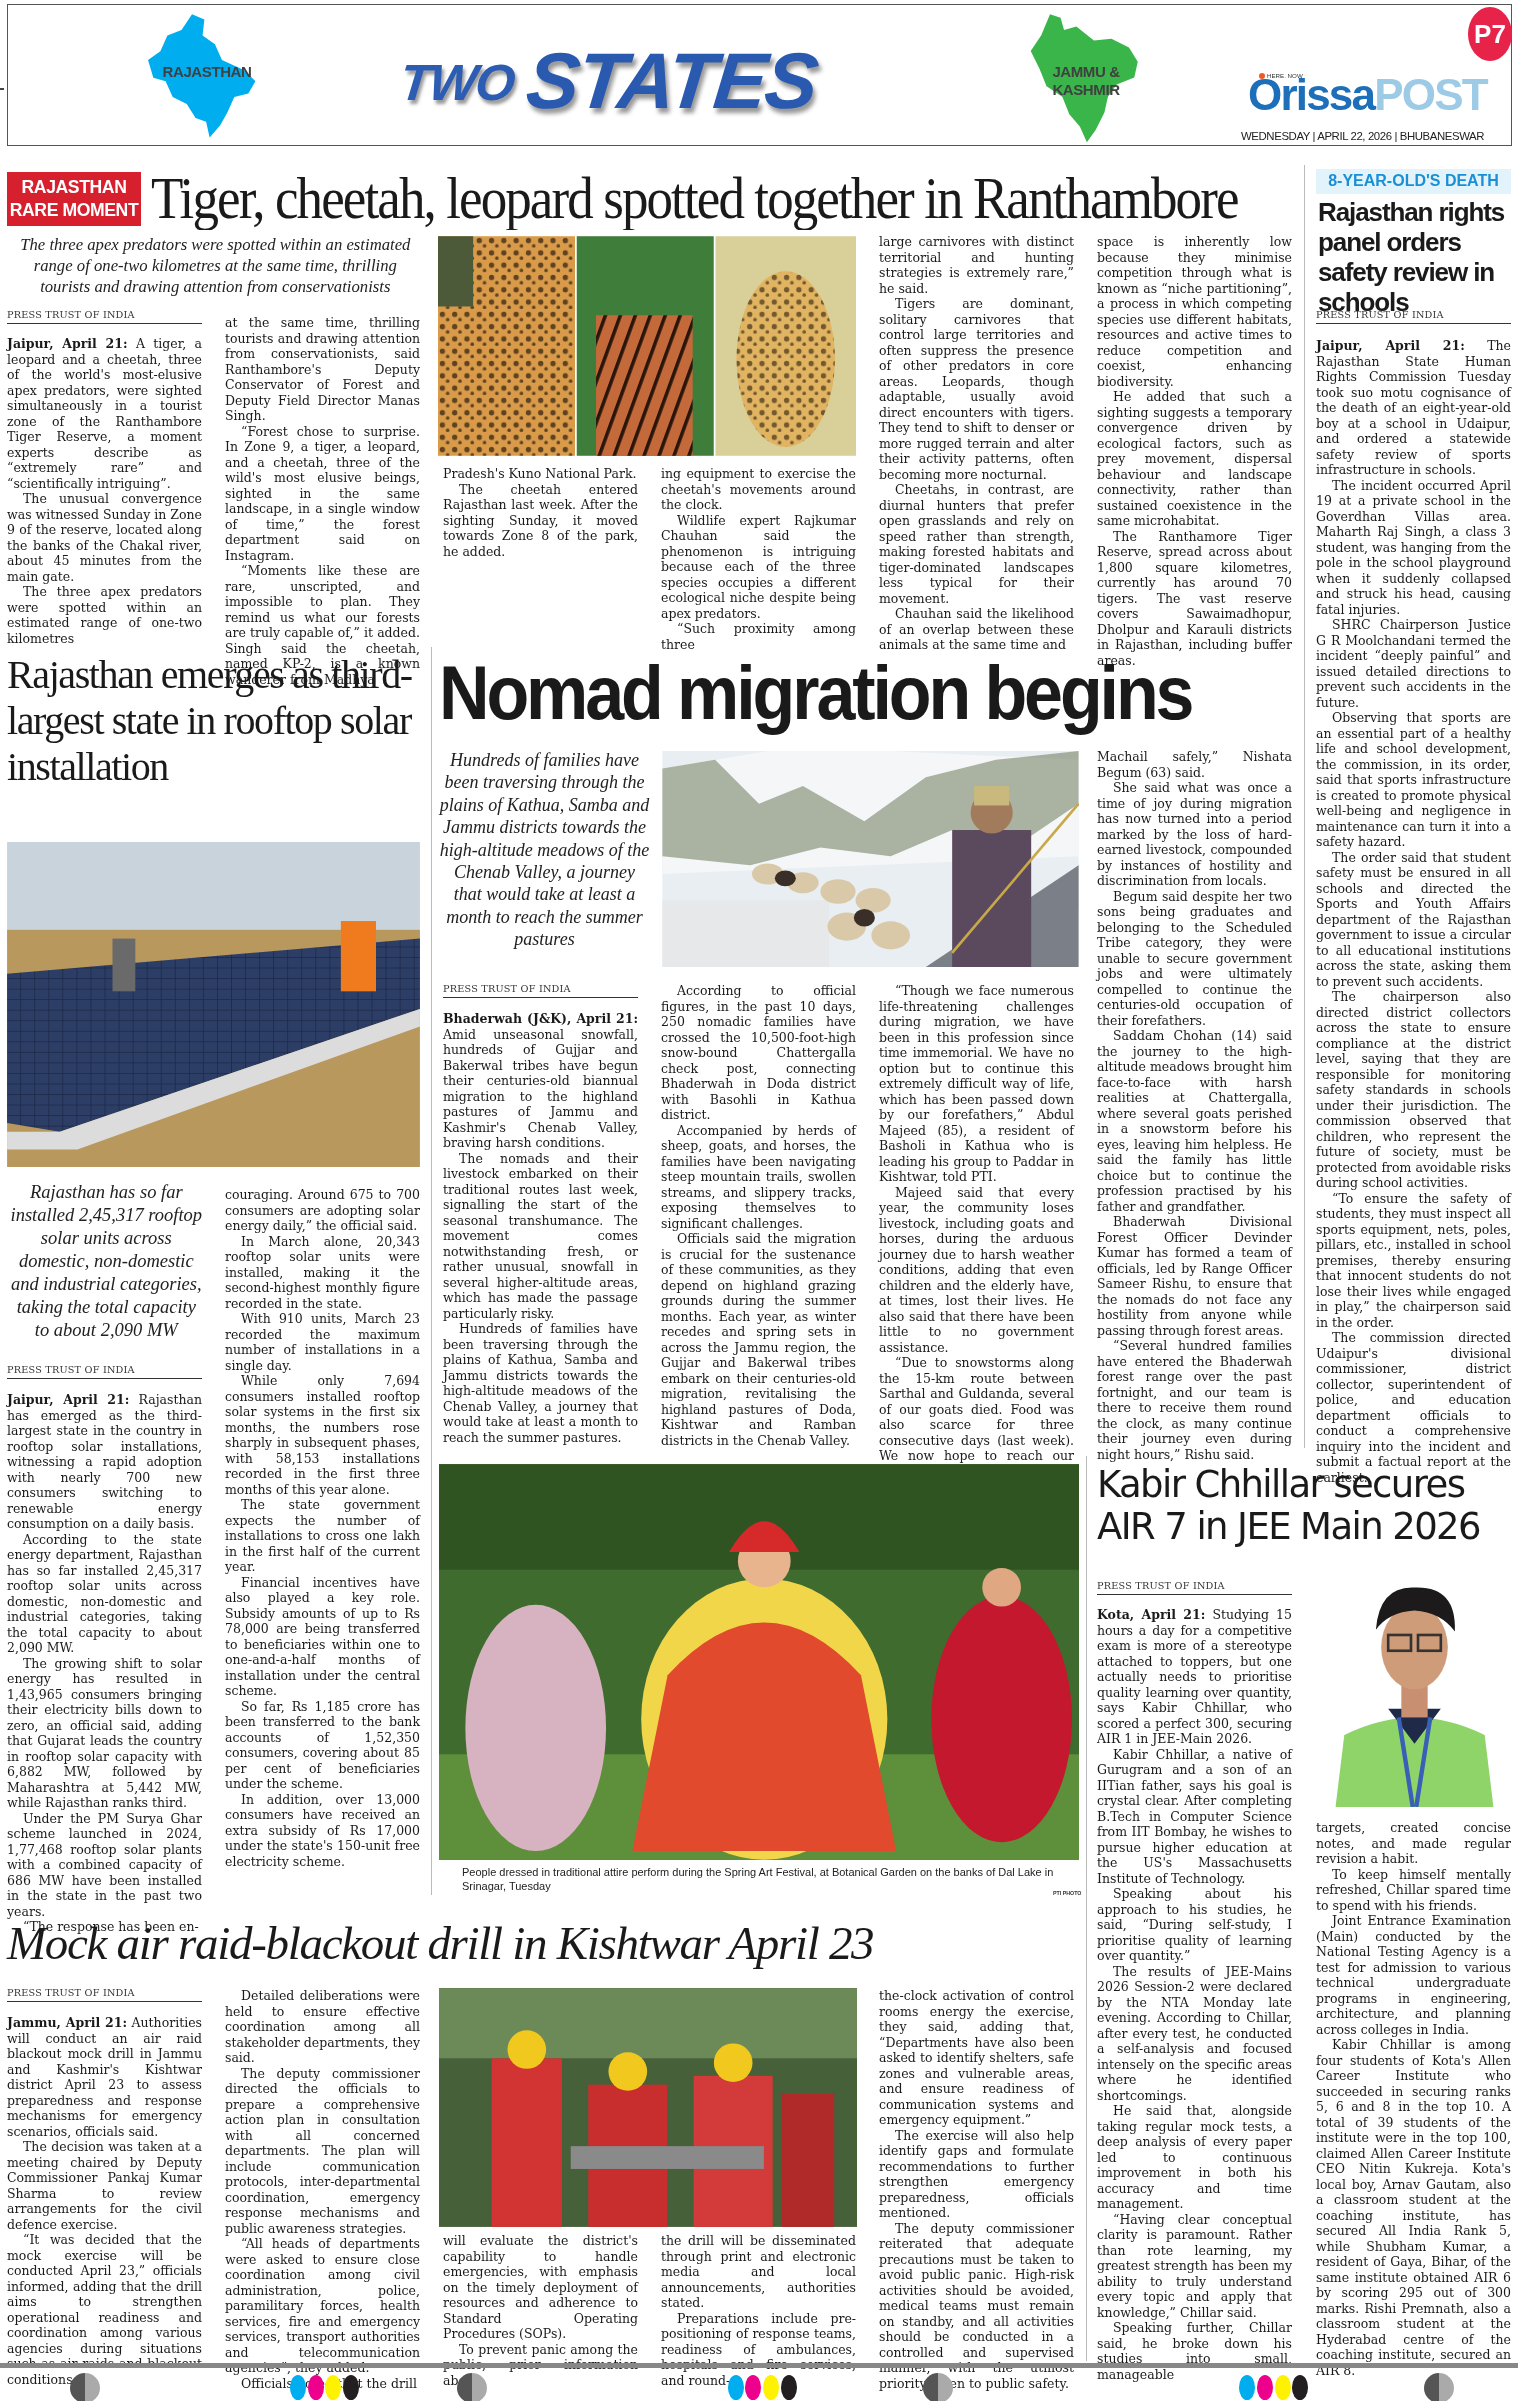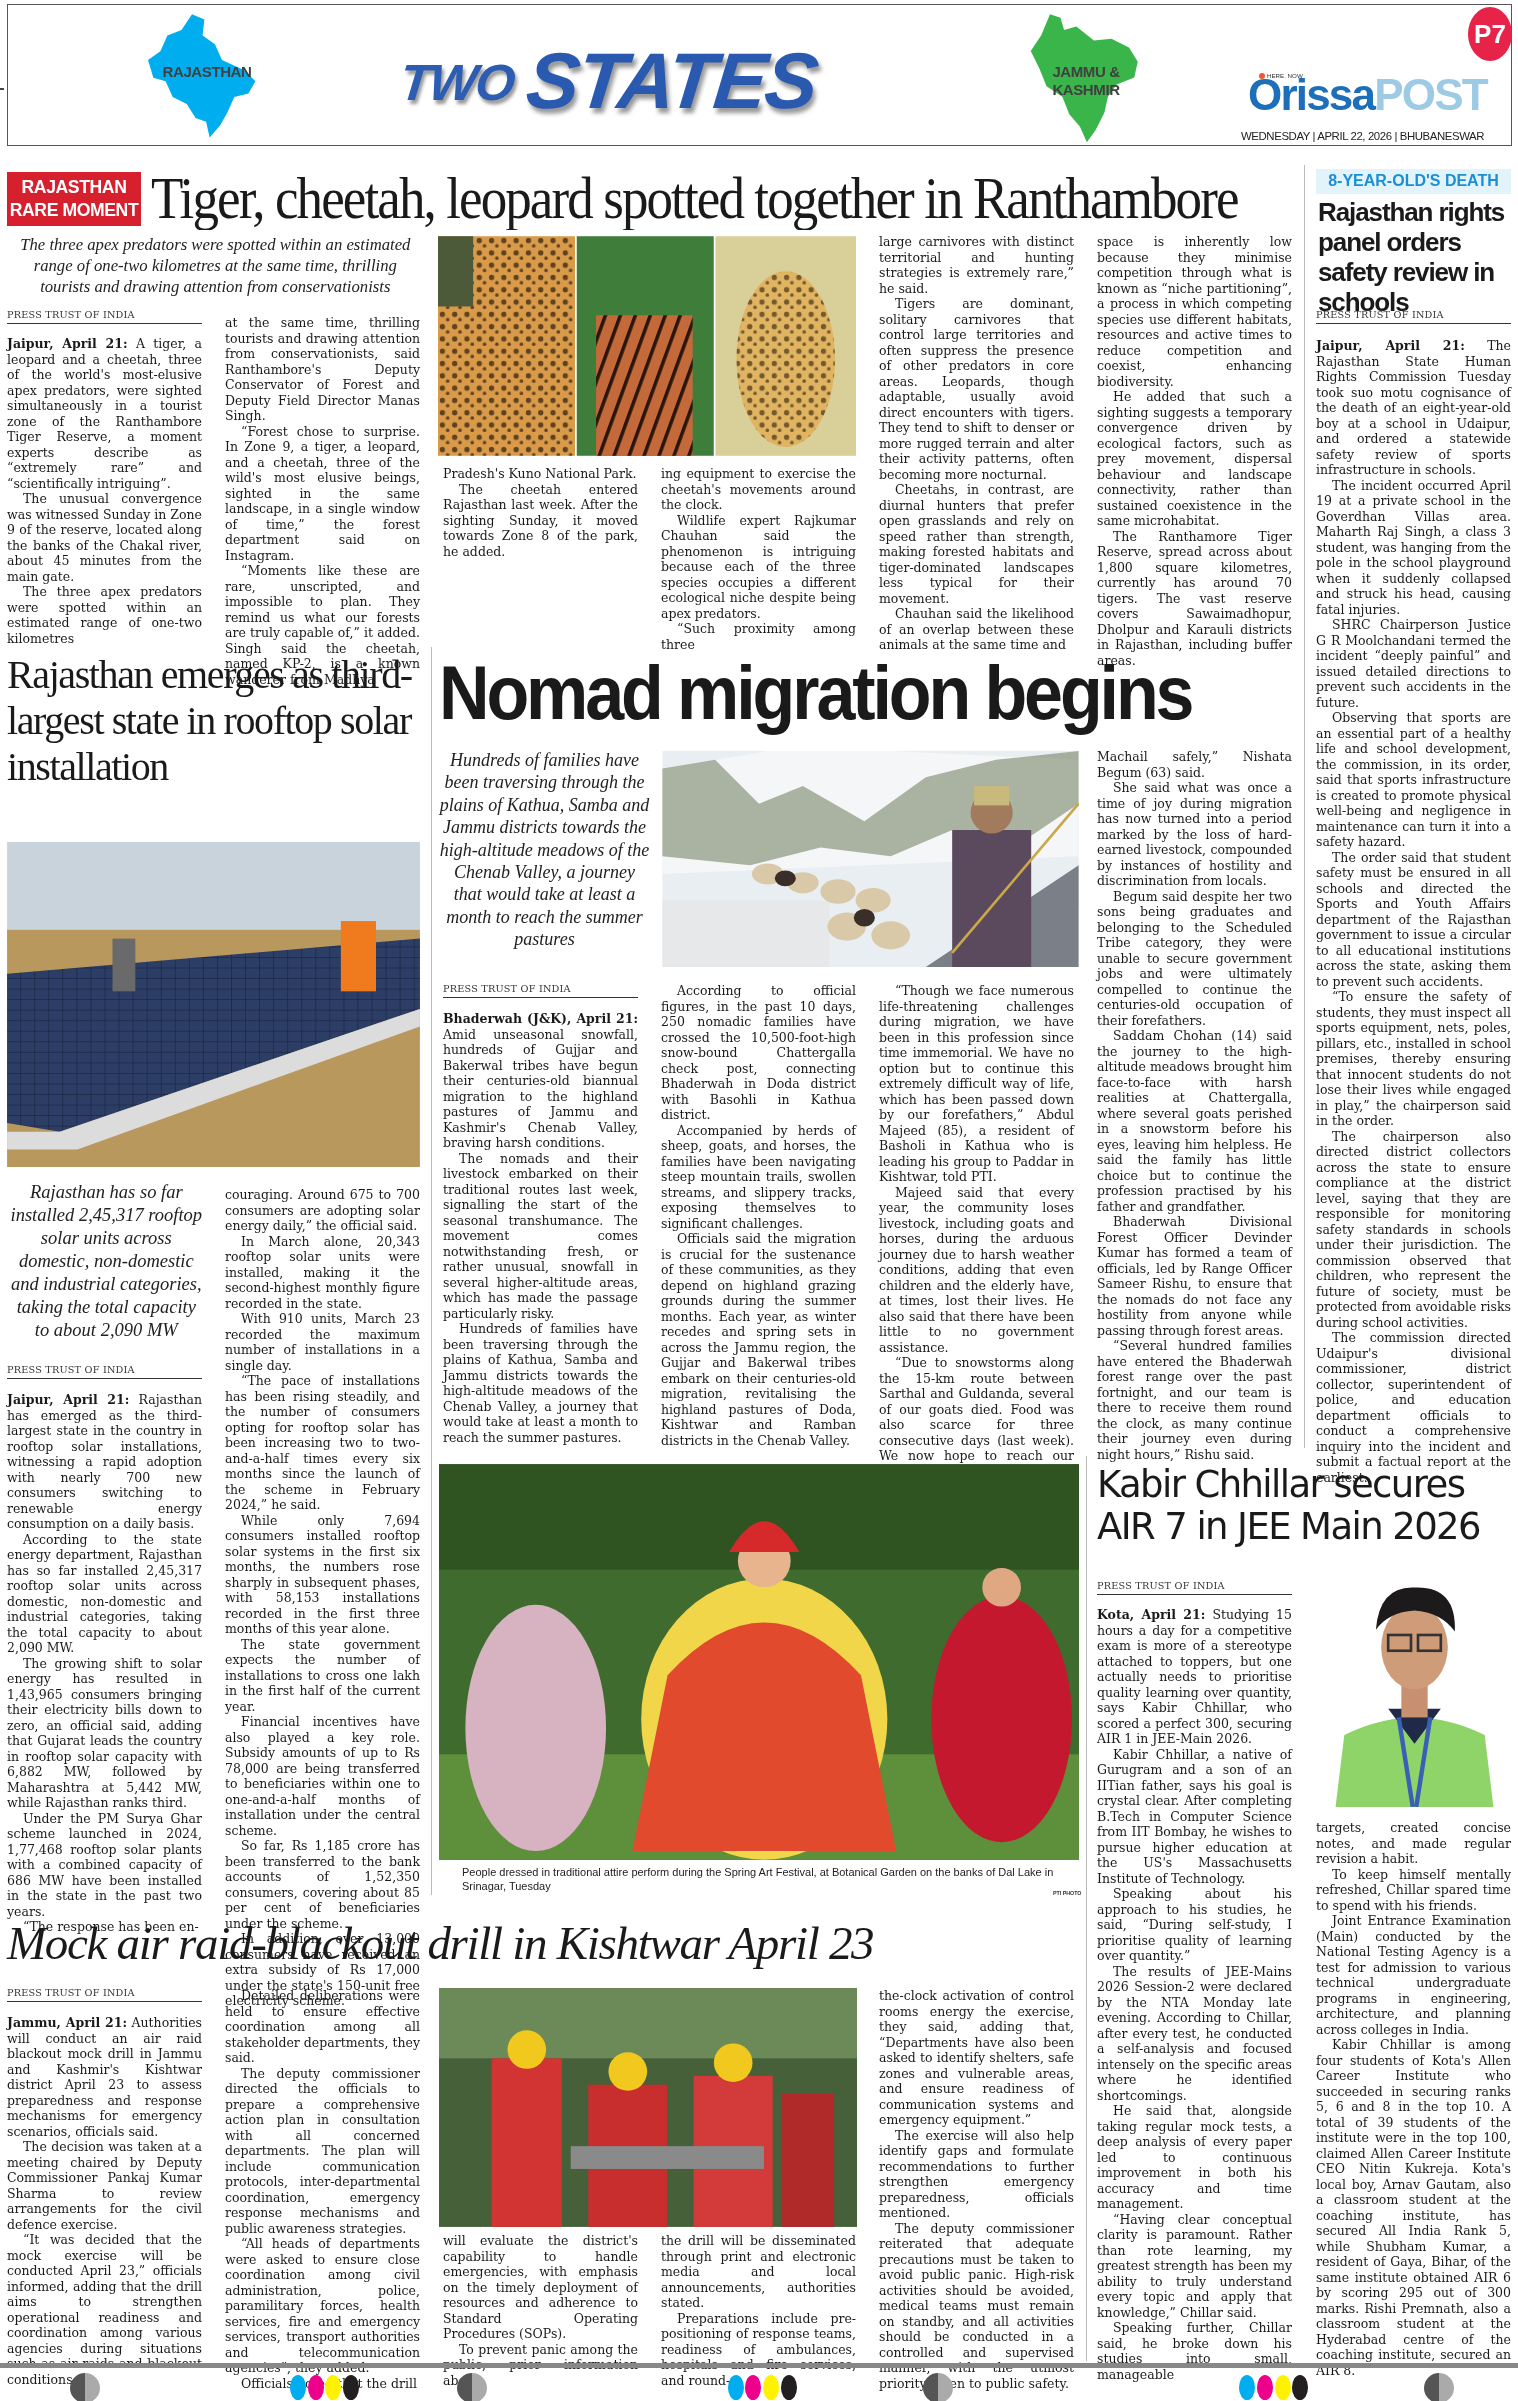--- a/index.html
+++ b/index.html
@@ -141,22 +141,22 @@
 
 <div class="abs tag-blue">8-YEAR-OLD'S DEATH</div>
 <div class="abs hl-rights">Rajasthan rights panel orders safety review in schools</div>
 <div class="byline" style="left:1316px;top:309px;width:195px;">PRESS TRUST OF INDIA</div>
 <div class="col" style="left:1316px;top:338px;width:195px;">
   <p class="first"><span class="dl">Jaipur, April 21:</span> <span>The Rajasthan State Human Rights Commission Tuesday took suo motu cognisance of the death of an eight-year-old boy at a school in Udaipur, and ordered a statewide safety review of sports infrastructure in schools.</span></p>
   <p>The incident occurred April 19 at a private school in the Goverdhan Villas area. Maharth Raj Singh, a class 3 student, was hanging from the pole in the school playground when it suddenly collapsed and struck his head, causing fatal injuries.</p>
   <p>SHRC Chairperson Justice G R Moolchandani termed the incident “deeply painful” and issued detailed directions to prevent such accidents in the future.</p>
   <p>Observing that sports are an essential part of a healthy life and school development, the commission, in its order, said that sports infrastructure is created to promote physical well-being and negligence in maintenance can turn it into a safety hazard.</p>
   <p>The order said that student safety must be ensured in all schools and directed the Sports and Youth Affairs department of the Rajasthan government to issue a circular to all educational institutions across the state, asking them to prevent such accidents.</p>
+  <p>The chairperson also directed district collectors across the state to ensure compliance at the district level, saying that they are responsible for monitoring safety standards in schools under their jurisdiction. The commission observed that children, who represent the future of society, must be protected from avoidable risks during school activities.</p>
   <p>“To ensure the safety of students, they must inspect all sports equipment, nets, poles, pillars, etc., installed in school premises, thereby ensuring that innocent students do not lose their lives while engaged in play,” the chairperson said in the order.</p>
-  <p>The chairperson also directed district collectors across the state to ensure compliance at the district level, saying that they are responsible for monitoring safety standards in schools under their jurisdiction. The commission observed that children, who represent the future of society, must be protected from avoidable risks during school activities.</p>
   <p>The commission directed Udaipur's divisional commissioner, district collector, superintendent of police, and education department officials to conduct a comprehensive inquiry into the incident and submit a factual report at the earliest.</p>
 </div>
 
 <div class="abs hl-solar">Rajasthan emerges as third-largest state in rooftop solar installation</div>
 <div class="photo" style="left:7px;top:842px;width:413px;height:325px;">
   <svg width="413" height="325" viewBox="0 0 470 370">
     <defs>
       <pattern id="cells" width="16" height="12" patternUnits="userSpaceOnUse">
           <rect width="16" height="12" fill="#1d2a4a"></rect>
           <rect x="0" y="0" width="15" height="11" fill="#2d3e66"></rect>
@@ -176,21 +176,20 @@
   <p class="first"><span class="dl">Jaipur, April 21:</span> <span>Rajasthan has emerged as the third-largest state in the country in rooftop solar installations, witnessing a rapid adoption with nearly 700 new consumers switching to renewable energy consumption on a daily basis.</span></p>
   <p>According to the state energy department, Rajasthan has so far installed 2,45,317 rooftop solar units across domestic, non-domestic and industrial categories, taking the total capacity to about 2,090 MW.</p>
   <p>The growing shift to solar energy has resulted in 1,43,965 consumers bringing their electricity bills down to zero, an official said, adding that Gujarat leads the country in rooftop solar capacity with 6,882 MW, followed by Maharashtra at 5,442 MW, while Rajasthan ranks third.</p>
   <p>Under the PM Surya Ghar scheme launched in 2024, 1,77,468 rooftop solar plants with a combined capacity of 686 MW have been installed in the state in the past two years.</p>
   <p>“The response has been en-</p>
 </div>
 <div class="col" style="left:225px;top:1187px;width:195px;">
   <p class="first">couraging. Around 675 to 700 consumers are adopting solar energy daily,” the official said.</p>
   <p>In March alone, 20,343 rooftop solar units were installed, making it the second-highest monthly figure recorded in the state.</p>
   <p>With 910 units, March 23 recorded the maximum number of installations in a single day.</p>
-  <p>“The pace of installations has been rising steadily, and the number of consumers opting for rooftop solar has been increasing two to two-and-a-half times every six months since the launch of the scheme in February 2024,” he said.</p>
   <p>While only 7,694 consumers installed rooftop solar systems in the first six months, the numbers rose sharply in subsequent phases, with 58,153 installations recorded in the first three months of this year alone.</p>
   <p>The state government expects the number of installations to cross one lakh in the first half of the current year.</p>
   <p>Financial incentives have also played a key role. Subsidy amounts of up to Rs 78,000 are being transferred to beneficiaries within one to one-and-a-half months of installation under the central scheme.</p>
   <p>So far, Rs 1,185 crore has been transferred to the bank accounts of 1,52,350 consumers, covering about 85 per cent of beneficiaries under the scheme.</p>
   <p>In addition, over 13,000 consumers have received an extra subsidy of Rs 17,000 under the state's 150-unit free electricity scheme.</p>
 </div>
 
 <div class="rule" style="left:431px;top:647px;width:0.9px;height:1248px;"></div>
 
 <div class="abs hl-nomad">Nomad migration begins</div>

